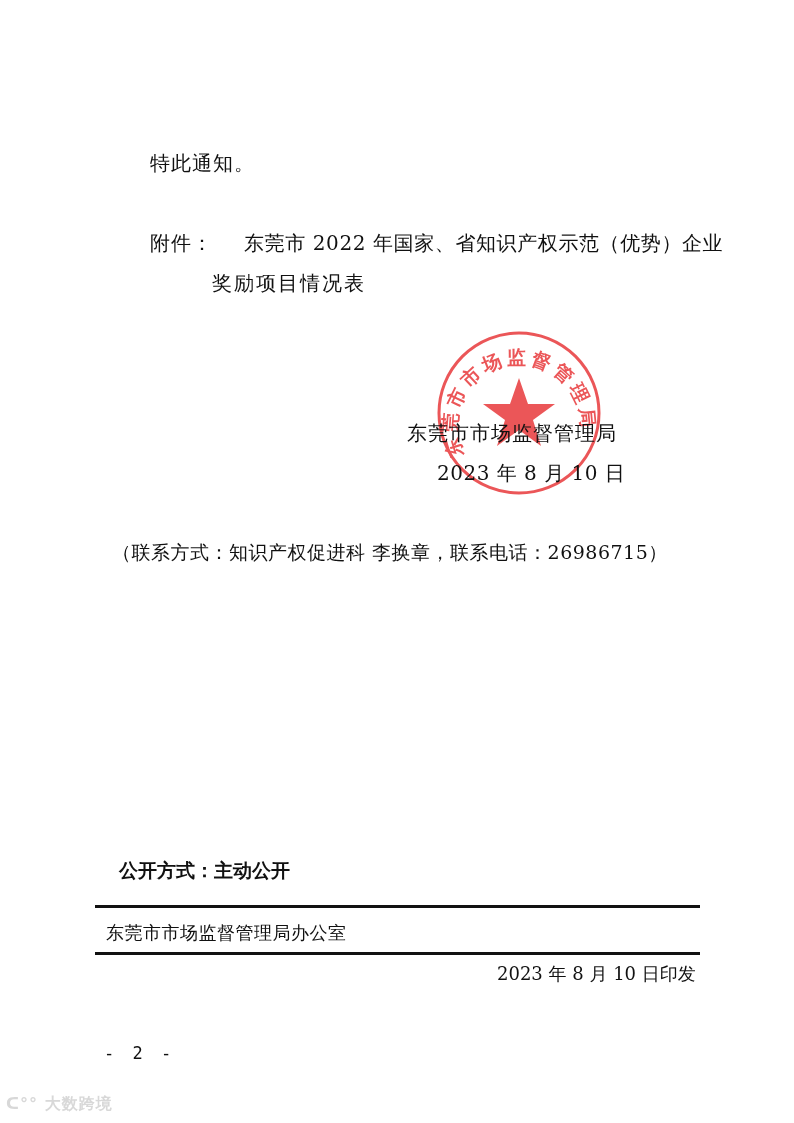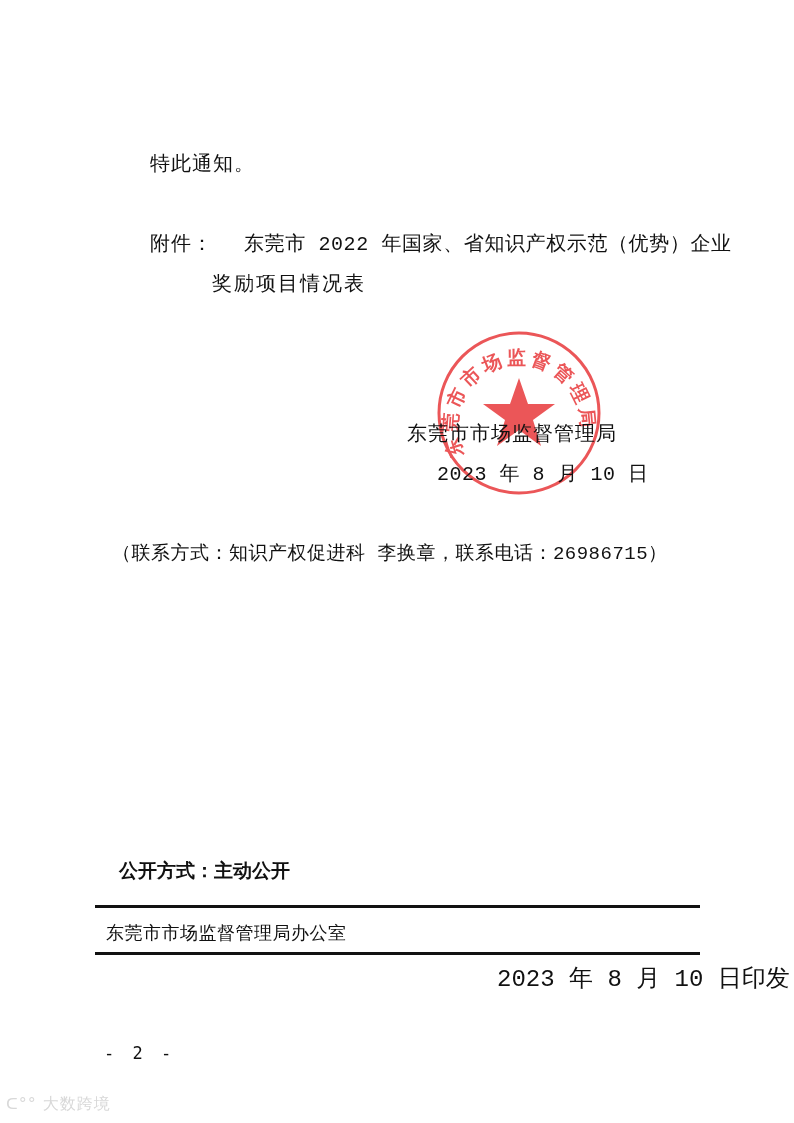--- a/index.html
+++ b/index.html
@@ -1,36 +1,36 @@
 <!DOCTYPE html>
 <html><head>
 <meta charset="utf-8">
 <style>
   html, body { margin: 0; padding: 0; background: #ffffff; }
   body { width: 794px; height: 1123px; position: relative; overflow: hidden;
          font-family: "DejaVu Serif", "Liberation Serif", serif; color: #111; }
-  .abs { position: absolute; white-space: nowrap; font-family: Liberation Mono, monospace; }
+  .abs { position: absolute; white-space: nowrap; }
   .body-text { font-size: 20px; letter-spacing: 1px; }
   .closing { left: 150px; top: 150px; }
   .attach-label { left: 150px; top: 230px; }
   .attach-line1 { left: 212px; top: 230px; letter-spacing: 0.6px; margin-left: 32px; }
   .attach-line2 { left: 212px; top: 270px; letter-spacing: 2px; text-align: right; }
   .sign-org { left: 407px; top: 420px; letter-spacing: 1px; z-index: 3; }
   .sign-date { left: 437px; top: 460px; letter-spacing: 0.5px; z-index: 3; }
   .contact { left: 112px; top: 540px; font-size: 19px; letter-spacing: 0.5px; }
   .disclosure { left: 106px; top: 858px; font-family: Liberation Sans, sans-serif;
                 font-weight: bold; font-size: 19px; margin-left: 13px; }
   .rule { position: absolute; left: 95px; width: 605px; height: 3px; background: #111; }
   .rule-top { top: 905px; }
   .rule-bottom { top: 952px; }
   .issuer { left: 106px; top: 921px; font-size: 18px; letter-spacing: 0.5px; text-align: center; }
-  .issue-date { left: 497px; top: 962px; font-size: 24px; }
+  .issue-date { left: 497px; top: 962px; font-size: 18px; }
   .page-num { left: 104px; top: 1043px; font-family: "DejaVu Sans Mono", "Liberation Mono", monospace; font-size: 17px; letter-spacing: 4px; }
   .watermark { left: 6px; top: 1094px; font-family: "DejaVu Sans", "Liberation Sans", sans-serif;
-               font-size: 16px; color: #d8d8d8; font-weight: normal; letter-spacing: 1px; }
+               font-size: 16px; color: #d8d8d8; font-weight: bold; letter-spacing: 1px; }
   .seal { position: absolute; left: 436px; top: 330px; width: 166px; height: 166px; z-index: 2; opacity: 0.85; }
 </style>
 </head>
 <body>
 
 <div class="abs body-text closing">特此通知。</div>
 
 <div class="abs body-text attach-label">附件：</div>
 <div class="abs body-text attach-line1">东莞市 2022 年国家、省知识产权示范（优势）企业</div>
 <div class="abs body-text attach-line2">奖励项目情况表</div>

